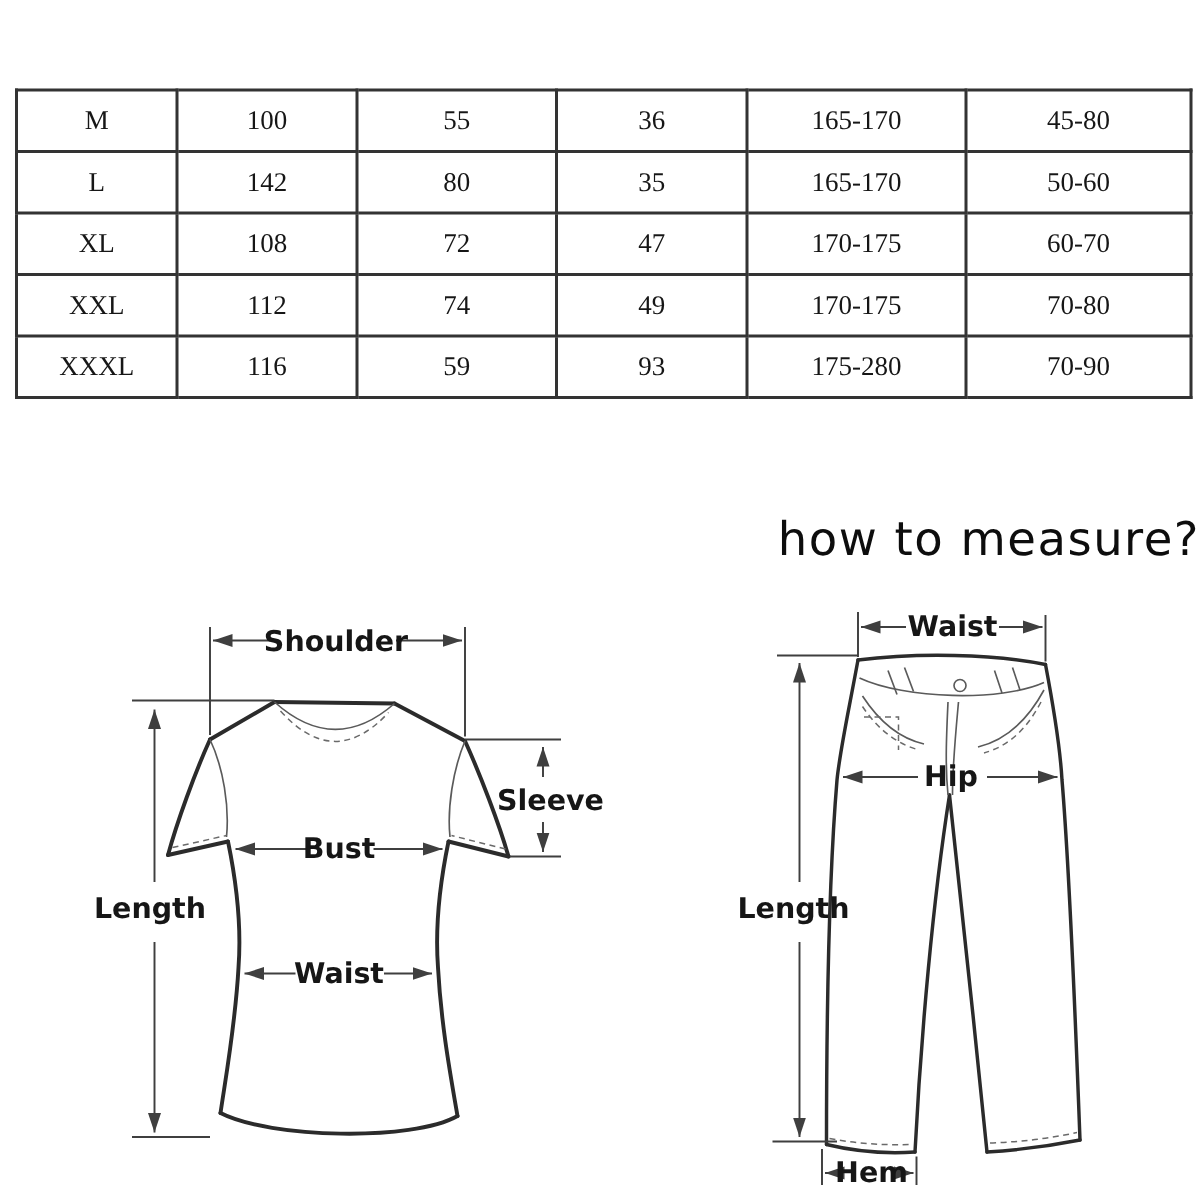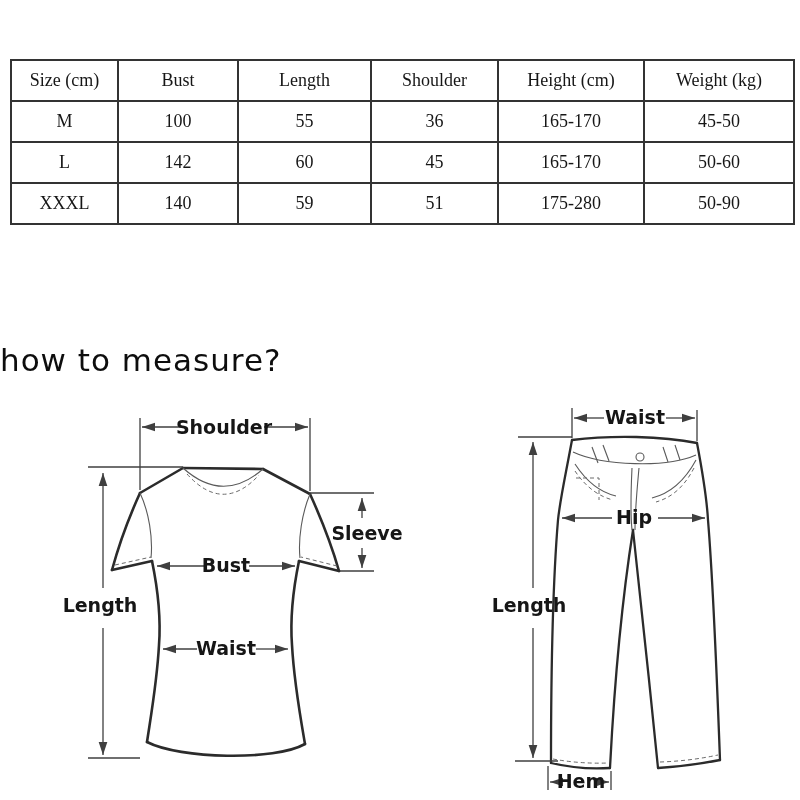--- a/index.html
+++ b/index.html
@@ -13,21 +13,21 @@
   html,body{margin:0;padding:0;background:var(--bg);}
   #stage{position:relative;width:800px;height:800px;background:var(--bg);overflow:hidden;
          font-family:"Liberation Sans",sans-serif;}
   
   table.size{position:absolute;left:10px;top:59px;width:783px;border-collapse:collapse;
              table-layout:fixed;font-family:"Liberation Serif","DejaVu Serif",serif;
              font-size:18px;color:var(--ink);}
   table.size th,table.size td{border:2px solid var(--tableborder);text-align:center;
              height:39px;padding:0;font-weight:normal;white-space:nowrap;}
   
-  .howto{position:absolute;left:0;top:342px;width:800px;text-align:left;
+  .howto{position:absolute;left:0;top:342px;width:800px;text-align:right;
          font-family:"DejaVu Sans","Liberation Sans",sans-serif;
          font-size:31px;color:#0d0d0d;letter-spacing:1px;}
   
   svg.diagram{position:absolute;left:0;top:390px;}
   svg .thick{fill:none;stroke:var(--outline);stroke-width:2.6;stroke-linejoin:round;stroke-linecap:round;}
   svg .thickp{fill:none;stroke:var(--outline);stroke-width:2.3;stroke-linejoin:round;stroke-linecap:round;}
   svg .thin{fill:none;stroke:var(--thin);stroke-width:1.1;}
   svg .dash{fill:none;stroke:#6a6a6a;stroke-width:1;stroke-dasharray:4 3;}
   svg .dim{fill:none;stroke:var(--line);stroke-width:1.3;}
   svg text{font-family:"DejaVu Sans","Liberation Sans",sans-serif;font-size:19px;
@@ -41,51 +41,59 @@
   <table class="size">
     <colgroup>
       <col style="width:107px">
         <col style="width:120px">
         <col style="width:133px">
       <col style="width:127px">
         <col style="width:146px">
         <col style="width:150px">
     </colgroup>
     <tbody>
-        <tr>
-      <th>Size (cm)</th>
-      <th>Bust</th>
-      <th>Length</th>
-      <th>Shoulder</th>
-      <th>Height (cm)</th>
-      <th>Weight (kg)</th>
-    </tr>
     <tr>
       <td>M</td>
       <td>100</td>
       <td>55</td>
       <td>36</td>
       <td>165-170</td>
-      <td>45-50</td>
+      <td>45-80</td>
     </tr>
     <tr>
       <td>L</td>
       <td>142</td>
-      <td>60</td>
-      <td>45</td>
+      <td>80</td>
+      <td>35</td>
       <td>165-170</td>
       <td>50-60</td>
     </tr>
     <tr>
+      <td>XL</td>
+      <td>108</td>
+      <td>72</td>
+      <td>47</td>
+      <td>170-175</td>
+      <td>60-70</td>
+    </tr>
+    <tr>
+      <td>XXL</td>
+      <td>112</td>
+      <td>74</td>
+      <td>49</td>
+      <td>170-175</td>
+      <td>70-80</td>
+    </tr>
+    <tr>
       <td>XXXL</td>
-      <td>140</td>
+      <td>116</td>
       <td>59</td>
-      <td>51</td>
+      <td>93</td>
       <td>175-280</td>
-      <td>50-90</td>
+      <td>70-90</td>
     </tr>
   </tbody>
     </table>
 
   <div class="howto">how to measure?</div>
 
   <svg class="diagram" width="800" height="410" viewBox="0 0 800 410">
     <defs>
       <marker id="arr" viewBox="0 0 9 6" refX="9" refY="3" markerWidth="10" markerHeight="7" orient="auto">
         <path d="M0,0 L9,3 L0,6 z" fill="#3f3f3f"></path>

